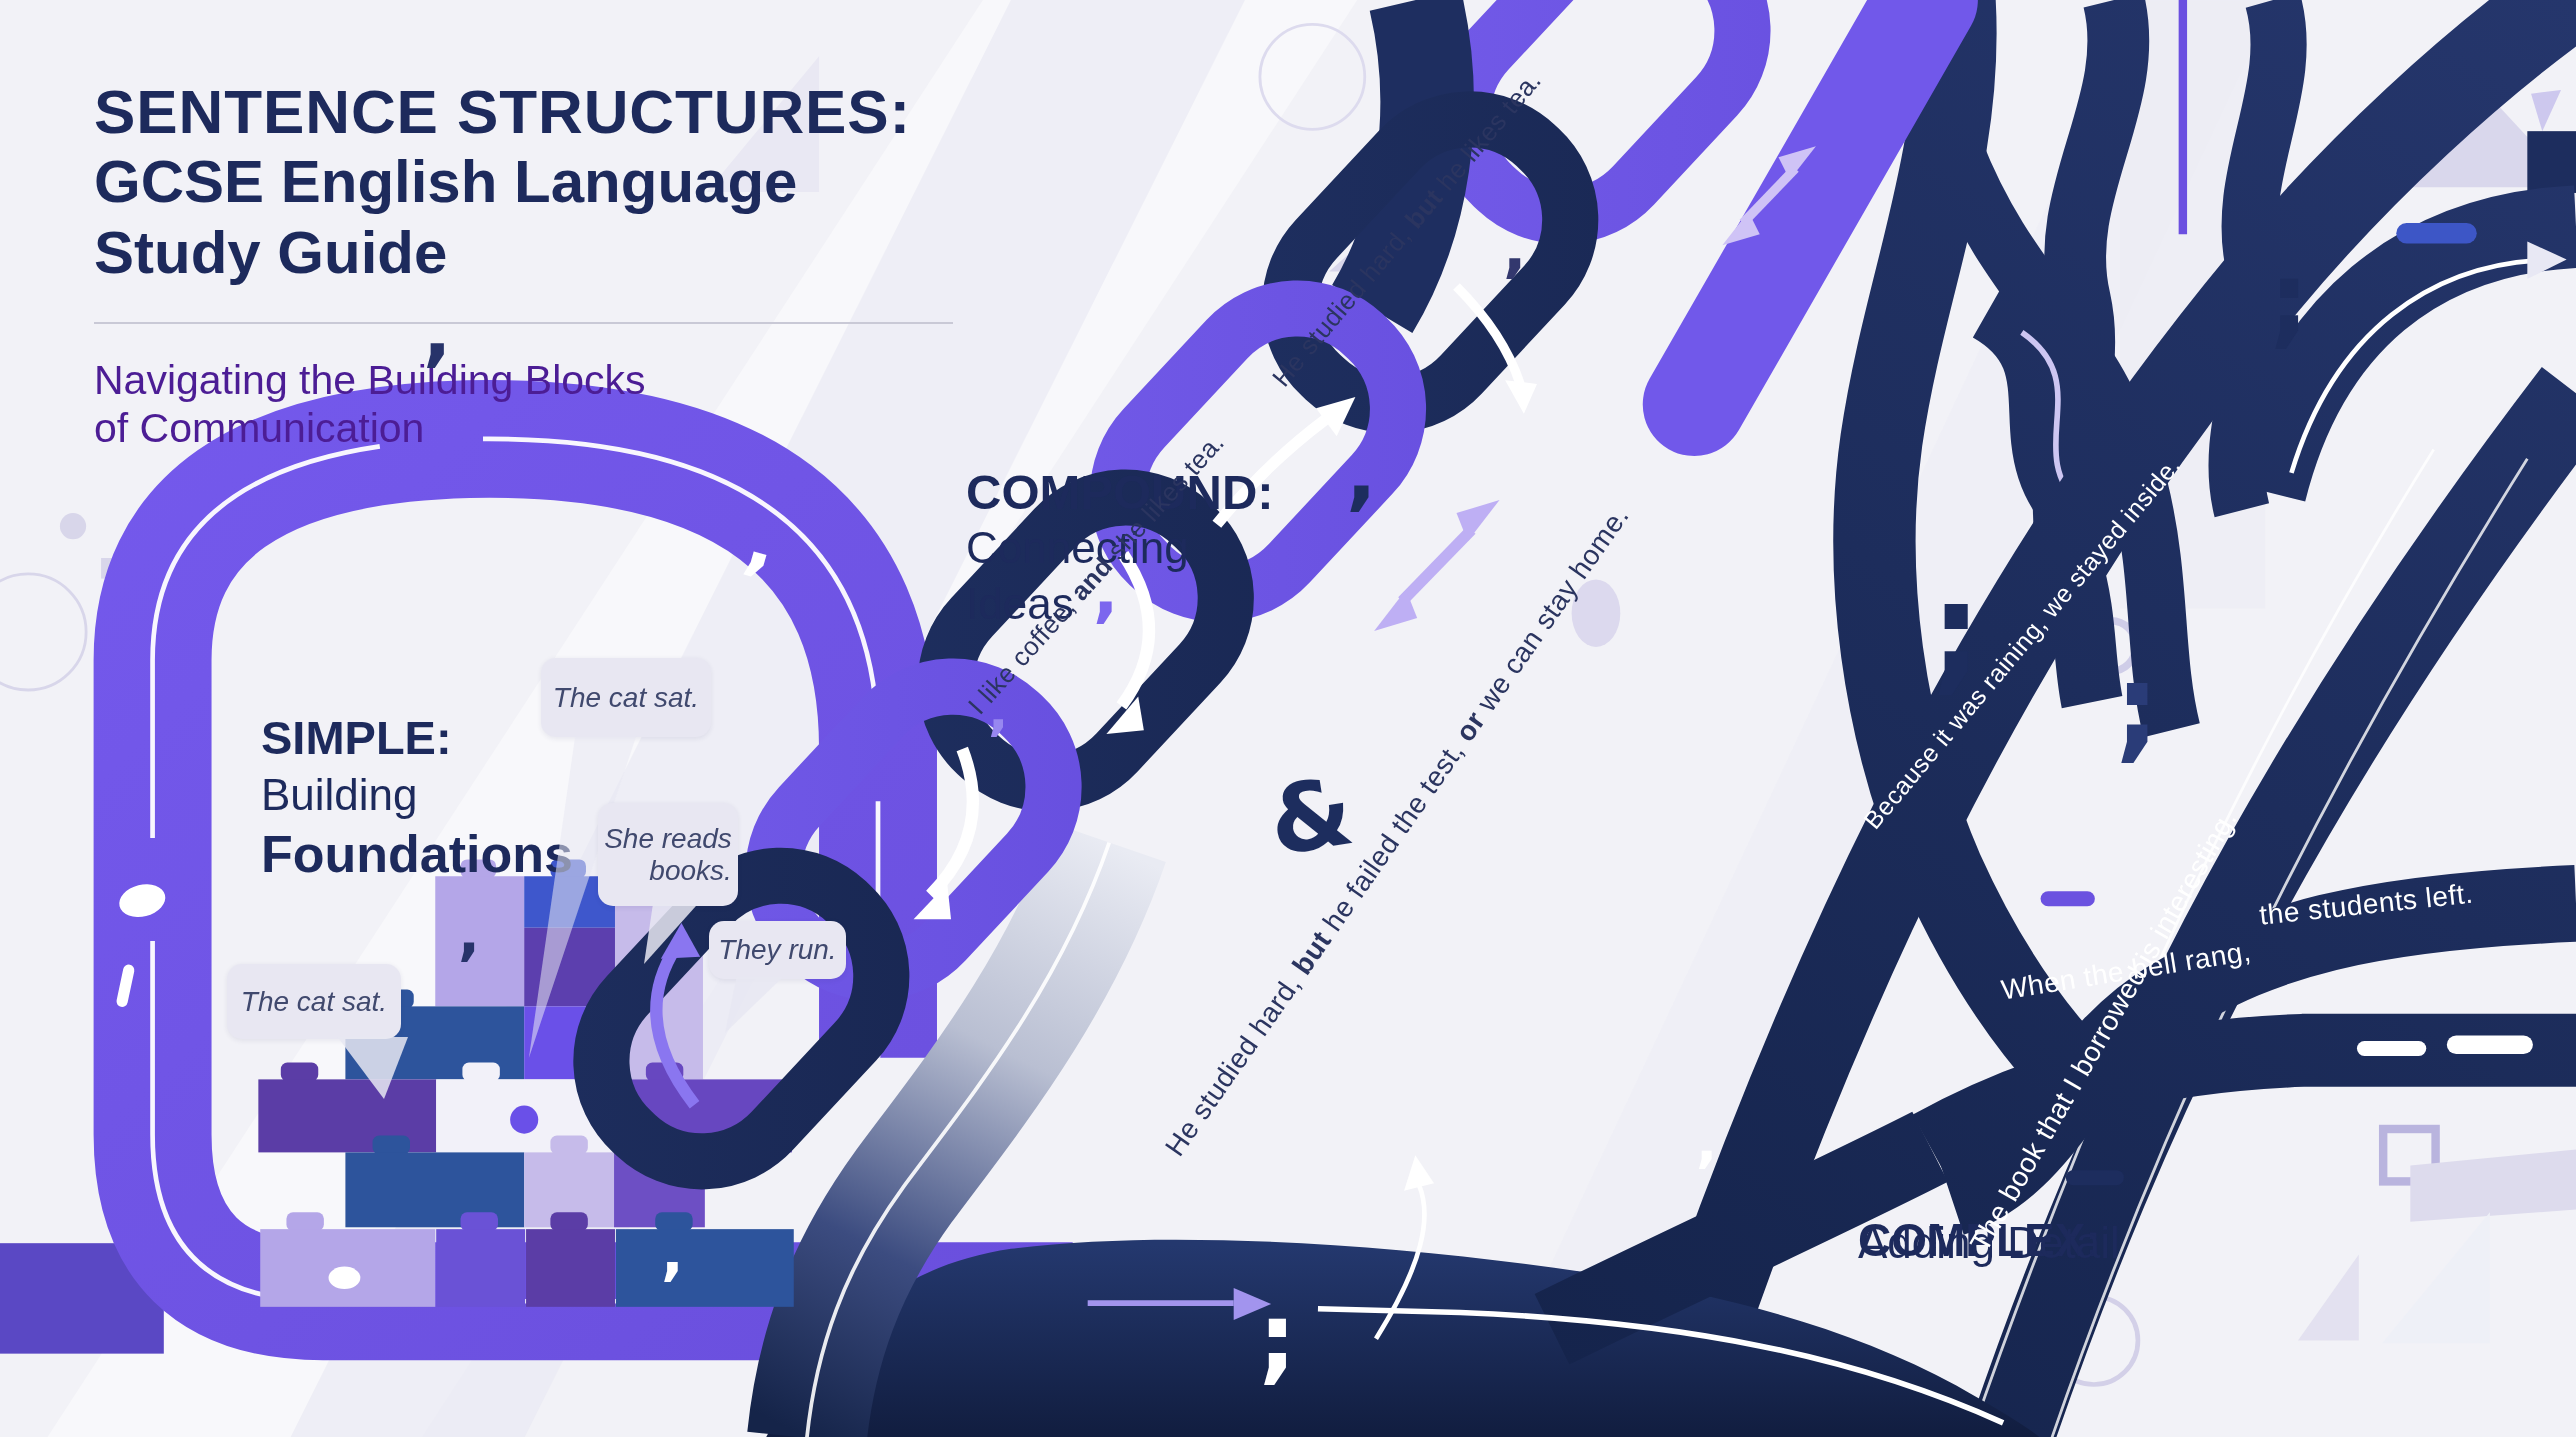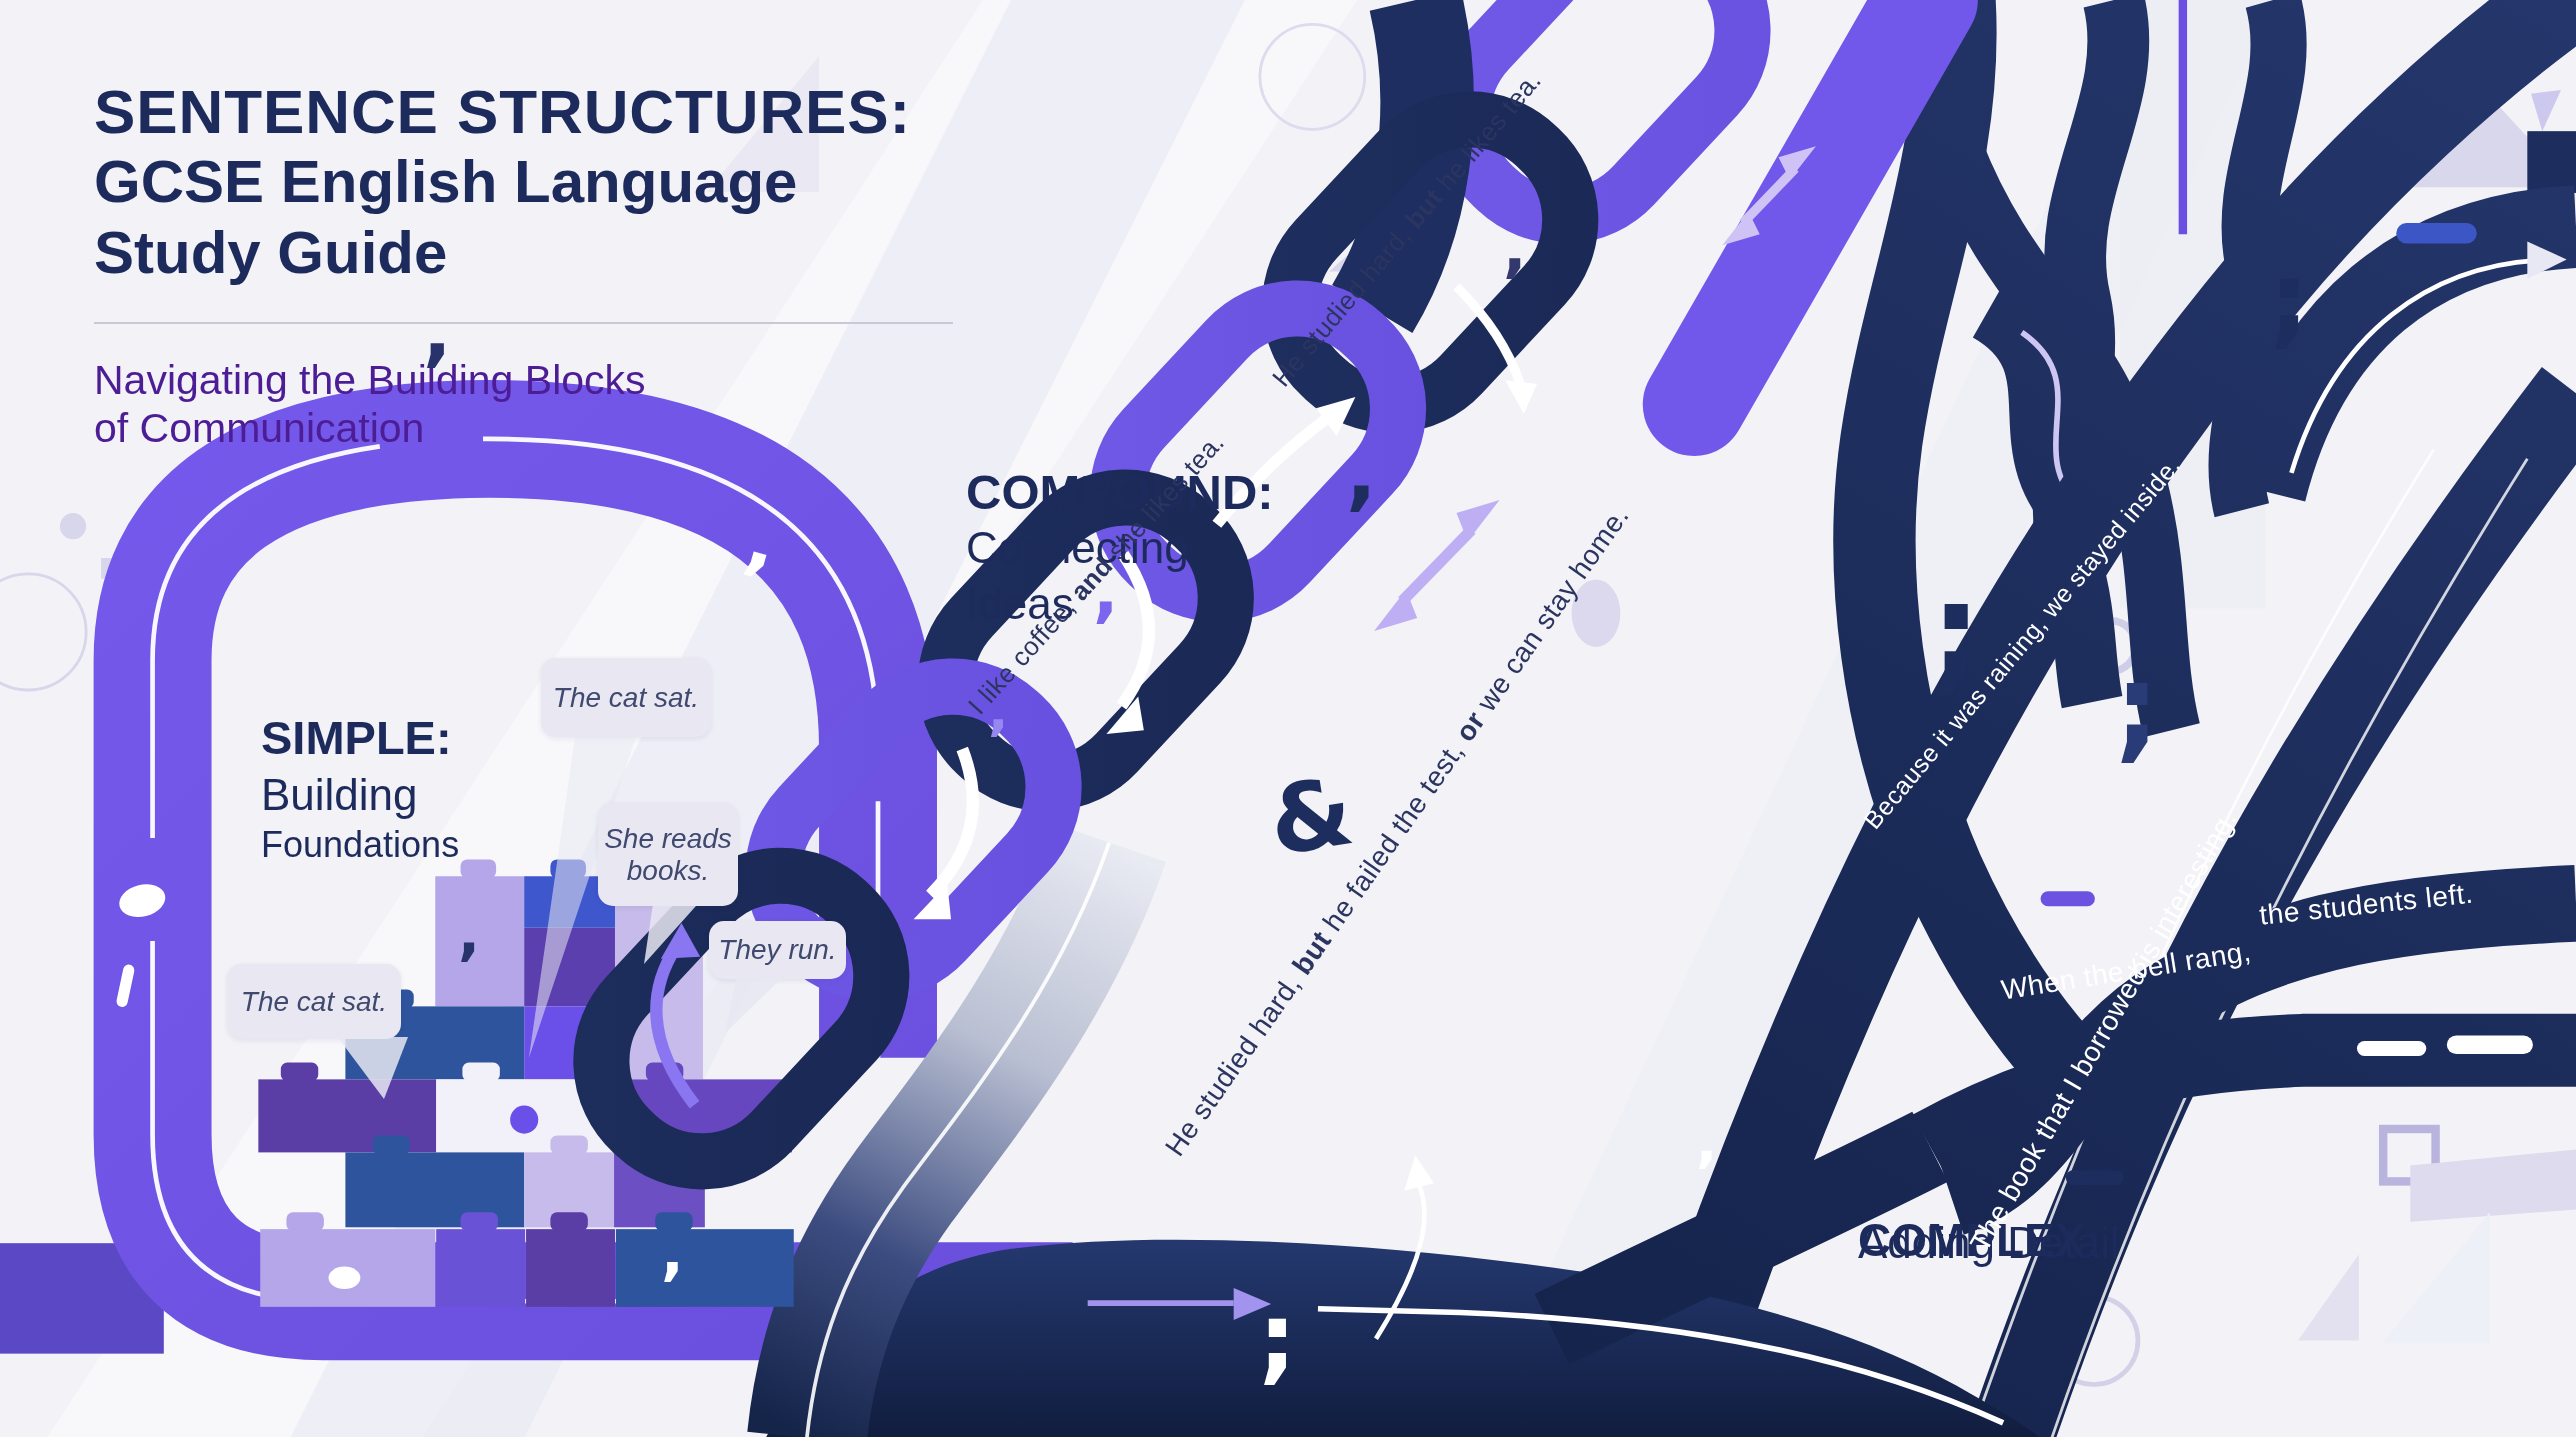--- a/index.html
+++ b/index.html
@@ -11,21 +11,21 @@
   .txt{position:absolute;line-height:1.08;color:#1d2a5c;white-space:nowrap;}
   .title-line1{font-size:62px;font-weight:800;letter-spacing:0.9px;}
   .title-line2{font-size:60px;font-weight:700;}
   .subtitle{font-size:41px;font-weight:500;color:#4c1d95;}
   .divider{position:absolute;background:#c9c9d6;height:1.9px;}
   .sec-head{font-weight:800;}
   .sec-sub{font-weight:500;}
   .bubble{
     position:absolute;background:#e8e7f2;border-radius:15px;
     color:#40496e;font-style:italic;font-weight:500;font-size:28px;
-    display:flex;align-items:center;justify-content:center;text-align:center;
+    display:flex;align-items:center;justify-content:center;text-align:right;
     box-shadow:0 1.9px 5.6px rgba(40,40,90,.08);
   }
   .tail{position:absolute;background:#e8e7f2;}
   .diag{position:absolute;font-size:26px;font-weight:500;color:#2b3560;transform-origin:0 0;letter-spacing:0.5px;}
   .diag b{font-weight:800;}
   .diag-white{position:absolute;font-size:27px;font-weight:500;color:#ffffff;transform-origin:0 0;letter-spacing:0.5px;}
   .glyph{position:absolute;font-family:"DejaVu Sans",sans-serif;font-weight:800;line-height:.6;}
   .amp{position:absolute;font-family:"DejaVu Sans",sans-serif;font-weight:800;color:#1d2d5e;transform-origin:0 0;}
 </style>
 </head>
@@ -212,21 +212,21 @@
 
   <div class="txt title-line1" style="left:94px;top:79px;">SENTENCE STRUCTURES:</div>
   <div class="txt title-line2" style="left:94px;top:221px;">Study Guide</div>
   <div class="txt title-line2" style="left:94px;top:150px;">GCSE English Language</div>
   <div class="divider" style="left:94px;top:322px;width:859px;"></div>
   <div class="txt subtitle" style="left:94px;top:358px;">Navigating the Building Blocks</div>
   <div class="txt subtitle" style="left:94px;top:406px;">of Communication</div>
 
   <div class="txt sec-head" style="left:261px;top:713px;font-size:47px;">SIMPLE:</div>
   <div class="txt sec-sub" style="left:261px;top:771px;font-size:44px;">Building</div>
-  <div class="txt sec-sub" style="left:261px;top:826px;font-size:36px;">Foundations</div>
+  <div class="txt sec-sub" style="left:261px;top:826px;font-size:52px;font-weight:bold;">Foundations</div>
 
   <div class="bubble" style="left:541px;top:658px;width:170px;height:79px;">
     <span>The cat sat.</span>
   </div>
   <div class="tail" style="left:524px;top:736px;width:122px;height:322px;opacity:.55;clip-path:polygon(42% 0,92% 0,4% 100%);"></div>
 
   <div class="bubble" style="left:598px;top:803px;width:140px;height:103px;">
     <span><span>She reads</span><br><span>books.</span></span>
   </div>
   <div class="tail" style="left:644px;top:904px;width:56px;height:60px;opacity:.85;clip-path:polygon(16% 0,96% 0,0 100%);"></div>

